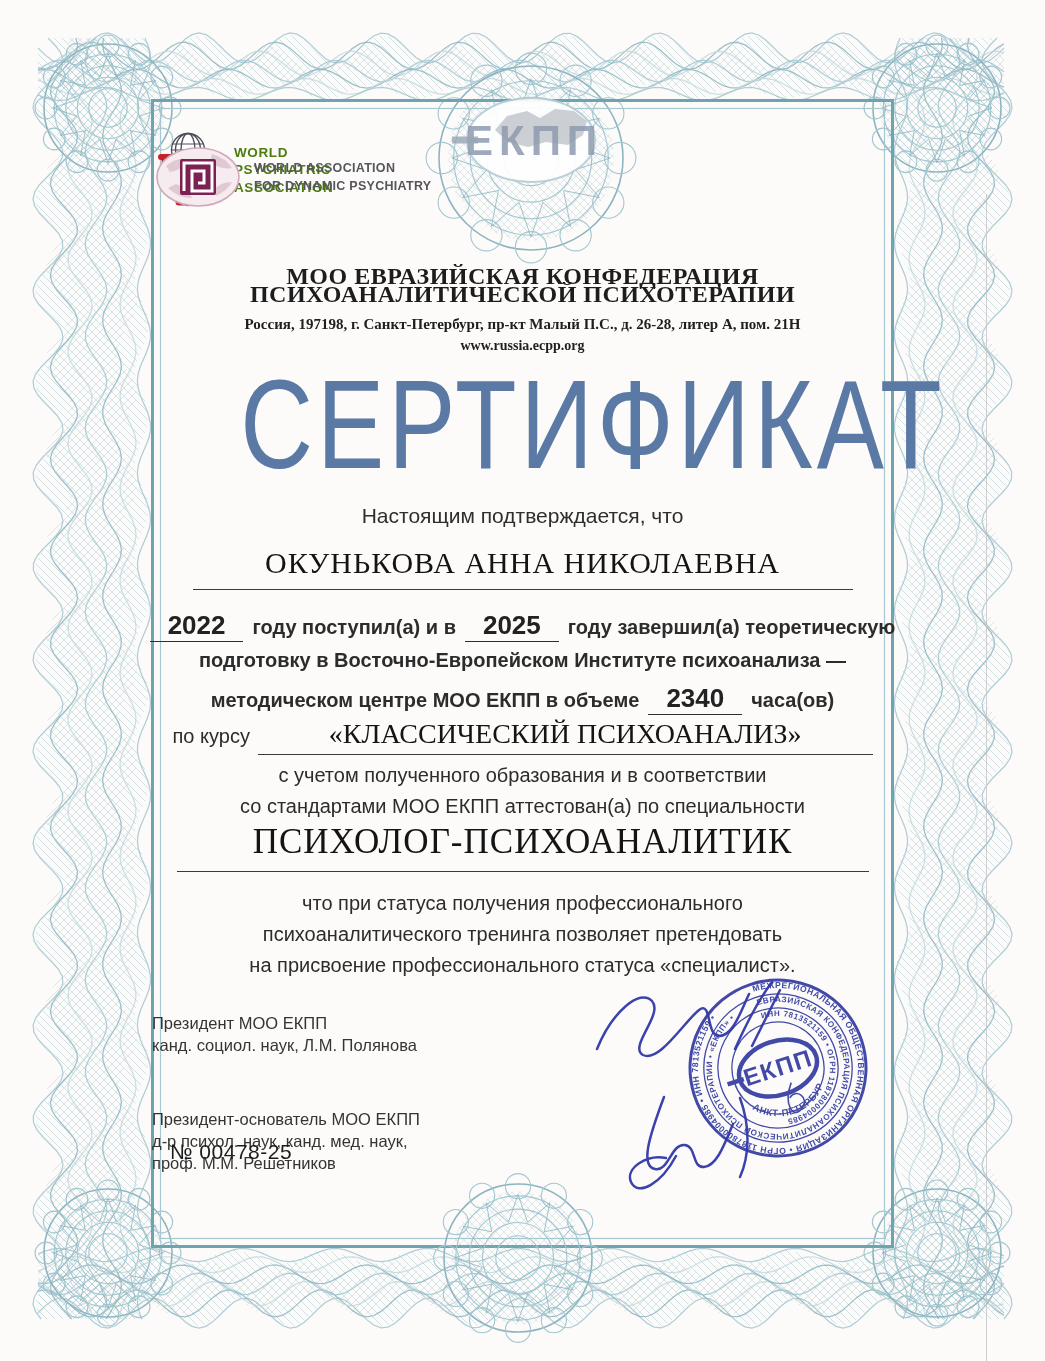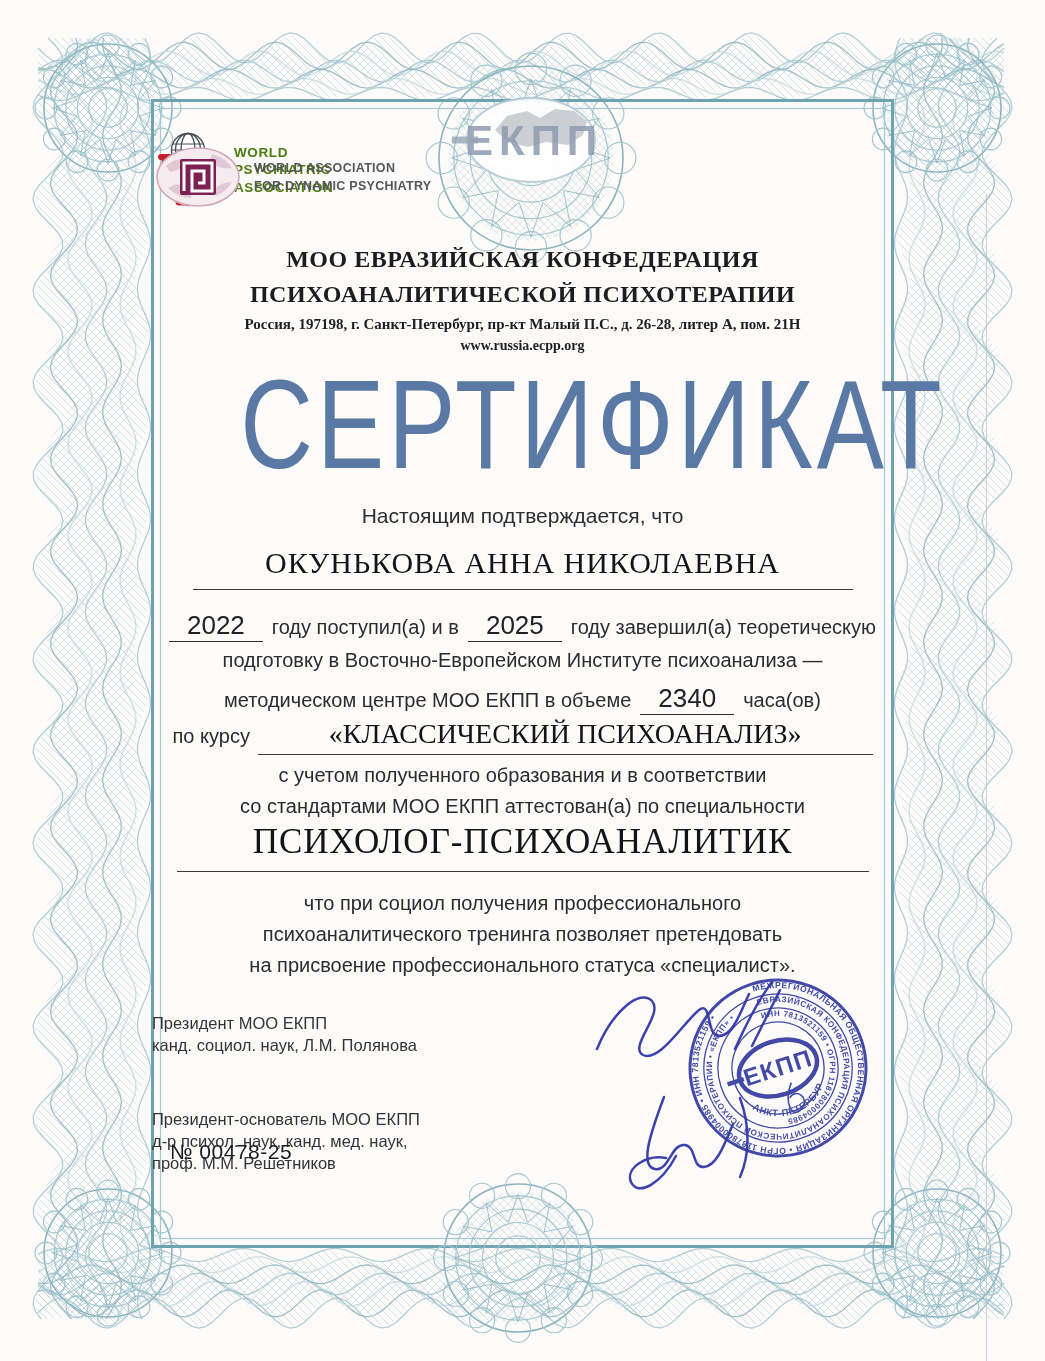--- a/index.html
+++ b/index.html
@@ -14,37 +14,37 @@
   .wpa{left:78px;top:28px;}
   .wpa-text{margin-left:10px;text-align:left;font-size:13.5px;font-weight:700;letter-spacing:.6px;
             line-height:17.5px;color:#4d7c0f;}
   .wadp{left:492px;top:40px;}
   .wadp-text{margin-left:10px;text-align:left;font-size:12.5px;font-weight:700;letter-spacing:.3px;
              line-height:18.5px;color:#55565a;}
 
   
   .org-line{font-family:"Liberation Serif","DejaVu Serif",serif;font-weight:700;font-size:24px;
             letter-spacing:.5px;color:#1d1d1d;}
-  .org1{top:146px;} .org2{top:181px;}
+  .org1{top:163px;} .org2{top:181px;}
   .org-addr{top:216px;font-family:"Liberation Serif","DejaVu Serif",serif;font-weight:700;font-size:15px;color:#1f1f1f;}
   .org-site{top:238px;font-family:"Liberation Serif","DejaVu Serif",serif;font-weight:700;font-size:14px;color:#1f1f1f;}
 
   
   .cert-title{top:266px;line-height:118px;white-space:nowrap;}
   .cert-title span{display:inline-block;font-size:126px;font-weight:400;letter-spacing:5px;
                    color:#5b79a5;transform:scaleX(.8);transform-origin:center;}
 
   .intro{top:404px;font-size:21px;color:#2e2e2e;}
 
   .holder{top:446px;}
   .holder span{display:inline-block;width:660px;padding-bottom:9px;border-bottom:1.6px solid #3a3a3a;
                font-family:"Liberation Serif","DejaVu Serif",serif;font-size:30px;letter-spacing:1px;color:#141414;}
 
   .bodyline{display:flex;justify-content:center;align-items:baseline;gap:9px;
-            font-size:20px;color:#2c2c2c;white-space:nowrap;}
+            font-size:20px;color:#2c2c2c;white-space:nowrap;font-weight:bold;}
   .bl1{top:510px;} .bl2{top:549px;} .bl3{top:583px;}
   .blank{border-bottom:1.6px solid #2f2f2f;padding:0 18px;}
   .blank-num{font-size:26px;color:#222;}
 
   .course-row{top:618px;display:flex;align-items:baseline;width:700px;left:50% !important;right:auto !important;
               transform:translateX(-50%);}
   .course-label{font-size:20px;white-space:nowrap;padding-right:8px;color:#2c2c2c;}
   .course-value{flex:1;border-bottom:1.7px solid #3a3a3a;font-family:"Liberation Serif","DejaVu Serif",serif;
                 font-size:28px;text-align:center;padding-bottom:4px;color:#141414;}
 
@@ -335,21 +335,21 @@
       <span class="course-value">«КЛАССИЧЕСКИЙ ПСИХОАНАЛИЗ»</span>
     </div>
 
     <div class="sline sl4">с учетом полученного образования и в соответствии</div>
     <div class="sline sl5">со стандартами МОО ЕКПП аттестован(а) по специальности</div>
 
     <div class="speciality">
       <span>ПСИХОЛОГ-ПСИХОАНАЛИТИК</span>
     </div>
 
-    <div class="sline nl1">что при социол получения профессионального</div>
+    <div class="sline nl1">что при статуса получения профессионального</div>
     <div class="sline nl2">психоаналитического тренинга позволяет претендовать</div>
     <div class="sline nl3">на присвоение профессионального статуса «специалист».</div>
 
     <div class="sig-block sig1">
       <div>Президент МОО ЕКПП</div>
       <div>канд. социол. наук, Л.М. Полянова</div>
     </div>
 
     <div class="sig-block sig2">
       <div>Президент-основатель МОО ЕКПП</div>

